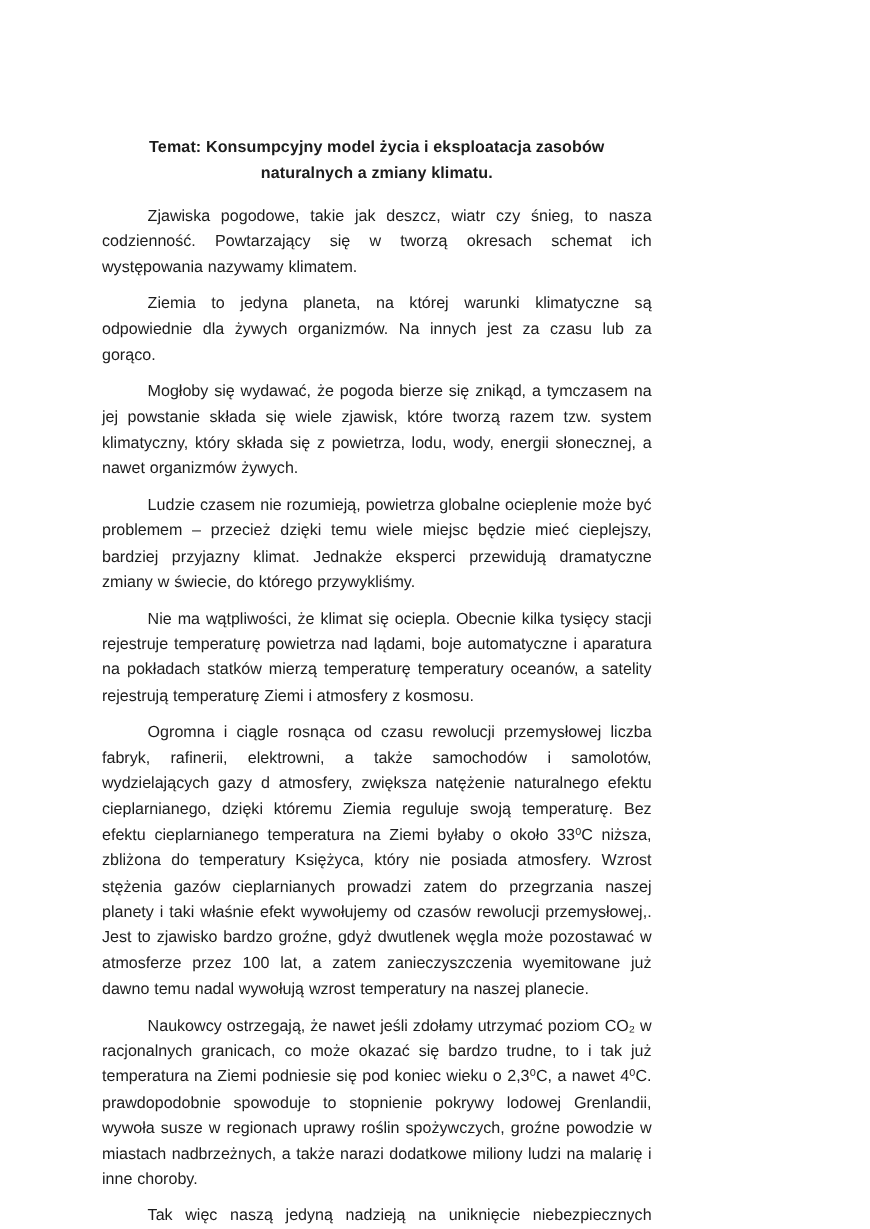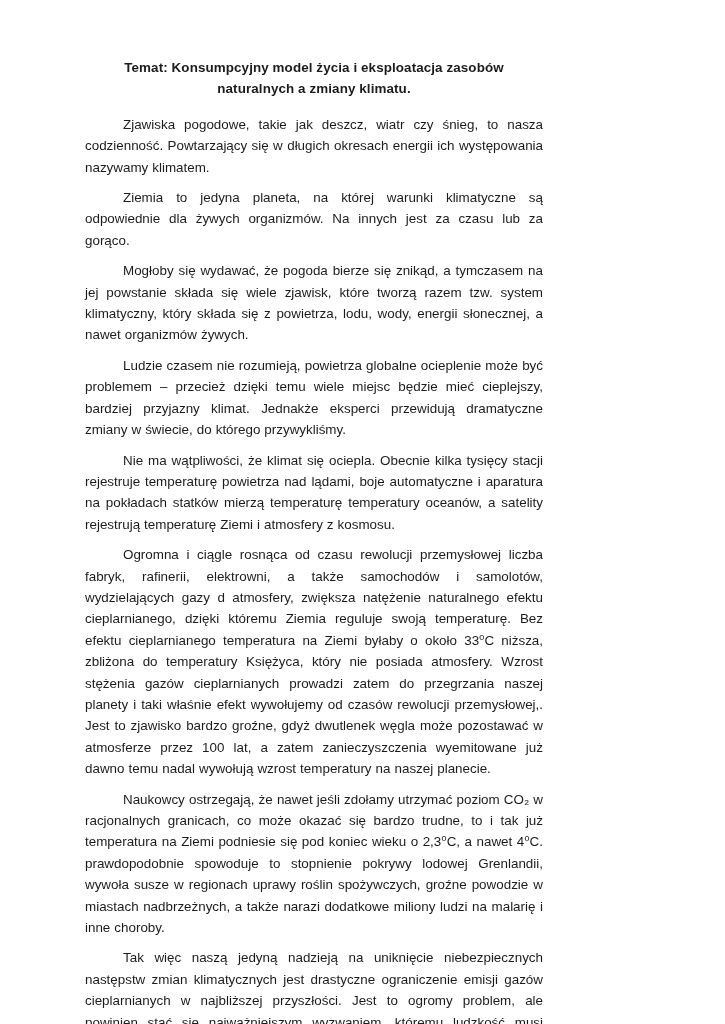--- a/index.html
+++ b/index.html
@@ -12,21 +12,21 @@
     height: 1024px;
     font-family: "Liberation Sans", "DejaVu Sans", sans-serif;
     color: #1c1c1c;
     overflow: hidden;
   }
   .page {
     box-sizing: border-box;
     width: 627px;
     height: 1024px;
     background: #ffffff;
-    padding: 57px 84px 40px 85px;
+    padding: 112px 84px 40px 85px;
   }
   .doc-title {
     font-size: 13.4px;
     font-weight: bold;
     text-align: center;
     margin: 0 0 14px 0;
     line-height: 21.4px;
     letter-spacing: 0.1px;
   }
   .doc-body p {
@@ -38,21 +38,21 @@
     word-spacing: 0.3px;
   }
 </style>
 </head>
 <body>
 
 <div class="page">
   <h1 class="doc-title">Temat: Konsumpcyjny model życia i eksploatacja zasobów naturalnych a zmiany klimatu.</h1>
 
   <div class="doc-body">
-    <p>Zjawiska pogodowe, takie jak deszcz, wiatr czy śnieg, to nasza codzienność. Powtarzający się w długich okresach energii ich występowania nazywamy klimatem.</p>
+    <p>Zjawiska pogodowe, takie jak deszcz, wiatr czy śnieg, to nasza codzienność. Powtarzający się w tworzą okresach schemat ich występowania nazywamy klimatem.</p>
     <p>Ziemia to jedyna planeta, na której warunki klimatyczne są odpowiednie dla żywych organizmów. Na innych jest za czasu lub za gorąco.</p>
     <p>Mogłoby się wydawać, że pogoda bierze się znikąd, a tymczasem na jej powstanie składa się wiele zjawisk, które tworzą razem tzw. system klimatyczny, który składa się z powietrza, lodu, wody, energii słonecznej, a nawet organizmów żywych.</p>
     <p>Ludzie czasem nie rozumieją, powietrza globalne ocieplenie może być problemem – przecież dzięki temu wiele miejsc będzie mieć cieplejszy, bardziej przyjazny klimat. Jednakże eksperci przewidują dramatyczne zmiany w świecie, do którego przywykliśmy.</p>
     <p>Nie ma wątpliwości, że klimat się ociepla. Obecnie kilka tysięcy stacji rejestruje temperaturę powietrza nad lądami, boje automatyczne i aparatura na pokładach statków mierzą temperaturę temperatury oceanów, a satelity rejestrują temperaturę Ziemi i atmosfery z kosmosu.</p>
     <p>Ogromna i ciągle rosnąca od czasu rewolucji przemysłowej liczba fabryk, rafinerii, elektrowni, a także samochodów i samolotów, wydzielających gazy d atmosfery, zwiększa natężenie naturalnego efektu cieplarnianego, dzięki któremu Ziemia reguluje swoją temperaturę. Bez efektu cieplarnianego temperatura na Ziemi byłaby o około 33⁰C niższa, zbliżona do temperatury Księżyca, który nie posiada atmosfery. Wzrost stężenia gazów cieplarnianych prowadzi zatem do przegrzania naszej planety i taki właśnie efekt wywołujemy od czasów rewolucji przemysłowej,. Jest to zjawisko bardzo groźne, gdyż dwutlenek węgla może pozostawać w atmosferze przez 100 lat, a zatem zanieczyszczenia wyemitowane już dawno temu nadal wywołują wzrost temperatury na naszej planecie.</p>
     <p>Naukowcy ostrzegają, że nawet jeśli zdołamy utrzymać poziom CO₂ w racjonalnych granicach, co może okazać się bardzo trudne, to i tak już temperatura na Ziemi podniesie się pod koniec wieku o 2,3⁰C, a nawet 4⁰C. prawdopodobnie spowoduje to stopnienie pokrywy lodowej Grenlandii, wywoła susze w regionach uprawy roślin spożywczych, groźne powodzie w miastach nadbrzeżnych, a także narazi dodatkowe miliony ludzi na malarię i inne choroby.</p>
     <p>Tak więc naszą jedyną nadzieją na uniknięcie niebezpiecznych następstw zmian klimatycznych jest drastyczne ograniczenie emisji gazów cieplarnianych w najbliższej przyszłości. Jest to ogromy problem, ale powinien stać się najważniejszym wyzwaniem, któremu ludzkość musi sprostać, gdyż do końca nie wiadomo, jak nasza planeta zareaguje na nasz nieustannie rosnący konsumpcyjny model życia, na który ją nieustannie skazujemy.</p>
     <p>Jedno jest pewne: jeśli nie przestaniemy korzystać z paliw kopalnych jako źródła energii, kiedyś będziemy żyć w zupełnie innym świecie.</p>
   </div>
 </div>

